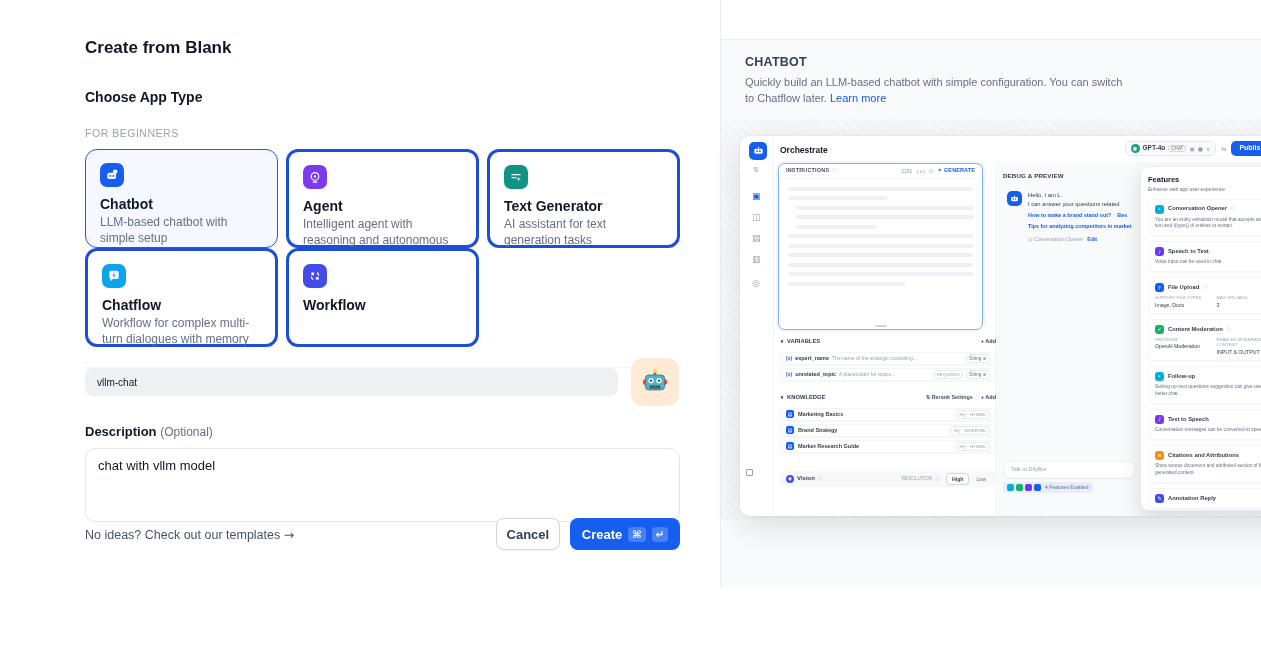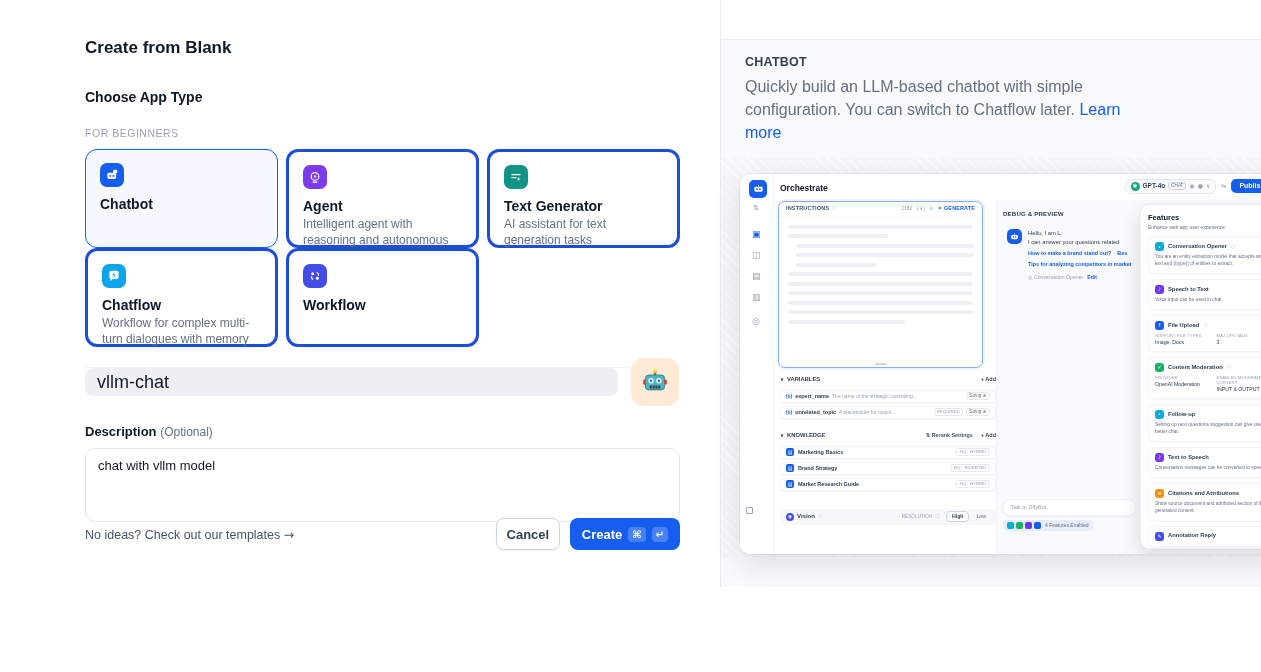--- a/index.html
+++ b/index.html
@@ -18,37 +18,37 @@
   .tile { width:24px; height:24px; border-radius:7px; display:flex; align-items:center; justify-content:center; }
   .tile svg { width:14px; height:14px; }
   .t-blue { background:#155eef; } .t-purple { background:#7c3aed; } .t-teal { background:#0e9384; }
   .t-sky { background:#0ba5ec; } .t-indigo { background:#444ce7; }
   .card-title { font-size:14px; font-weight:600; color:#101828; margin-top:9px; }
   .card-desc { font-size:12px; color:#667085; line-height:1.32; margin-top:3px; }
   .form-divider { border-top:1px solid #f2f4f7; margin-top:20px; }
   .field-label { font-size:13px; font-weight:600; color:#101828; margin-top:18px; margin-bottom:9px; }
   .field-label .opt { font-weight:400; color:#667085; font-size:12px; }
   .name-row { display:flex; align-items:flex-start; gap:13px; }
-  .name-input { flex:0 0 533px; height:28px; background:#eef0f3; border:none; border-radius:8px; padding:0 12px; font-size:18px; color:#101828; font-family:inherit; outline:none; }
+  .name-input { flex:0 0 533px; height:28px; background:#eef0f3; border:none; border-radius:8px; padding:0 12px; font-size:10px; color:#101828; font-family:inherit; outline:none; }
   .icon-tile { width:48px; height:48px; border-radius:12px; background:#ffead5; display:flex; align-items:center; justify-content:center; margin-top:-10px; cursor:pointer; }
   .desc-area { width:595px; height:74px; border:1px solid #e3e6ea; border-radius:10px; padding:9px 12px; font-size:13px; color:#101828; font-family:inherit; resize:none; outline:none; background:#fff; }
   .footer { position:absolute; left:46px; right:40px; bottom:37px; display:flex; align-items:center; }
   .templates-link { font-size:12.5px; color:#475467; cursor:pointer; }
   .footer-btns { margin-left:auto; display:flex; gap:10px; }
   .btn { height:32px; border-radius:8px; font-size:13px; font-weight:600; display:flex; align-items:center; justify-content:center; cursor:pointer; }
   .btn-cancel { width:64px; background:#fff; border:1px solid #d0d5dd; color:#344054; box-shadow:0 1px 2px rgba(16,24,40,.05); }
   .btn-create { background:#155eef; color:#fff; border:none; padding:0 12px; gap:6px; }
   .kbd { background:rgba(255,255,255,.22); border-radius:4px; font-size:10px; padding:1px 4px; line-height:1.3; }
 
   
   .right { width:580px; height:100%; border-left:1px solid #eaecf0; background:#f9fafb; display:flex; flex-direction:column; }
   .right-topstrip { height:40px; background:#fff; border-bottom:1px solid #eaecf0; }
   .right-info { padding:15px 24px 12px 24px; }
   .type-label { font-size:12.5px; font-weight:700; color:#344054; letter-spacing:.02em; }
-  .type-desc { font-size:16px; color:#667085; line-height:1.45; margin-top:6px; width:380px; }
+  .type-desc { font-size:11px; color:#667085; line-height:1.45; margin-top:6px; width:380px; }
   .learn-more { color:#155eef; cursor:pointer; }
   .preview-zone { height:400px; position:relative;
     background-color:#f5f6f8;
     background-image:repeating-linear-gradient(45deg,#fcfcfd 0px,#fcfcfd 1px,transparent 1px,transparent 7px); }
 
   
   .pv { position:absolute; left:19px; top:17px; width:558px; height:380px; background:#fff; border-radius:10px;
         box-shadow:0 10px 30px rgba(16,24,40,.12), 0 0 0 1px rgba(16,24,40,.04); overflow:hidden; }
   .pv, .pv * { line-height:1.25; }
   .pv-side { position:absolute; left:0; top:0; bottom:0; width:34px; border-right:1px solid #f2f4f7; background:#fff; }
@@ -150,20 +150,21 @@
       <div class="card selected">
         <div class="tile t-blue">
           <svg viewBox="0 0 24 24" fill="#fff">
               <rect x="4" y="8" width="15" height="11" rx="3"></rect>
               <rect x="14" y="3" width="7" height="6" rx="1.5"></rect>
               <circle cx="9" cy="13.5" r="1.7" fill="#155eef"></circle>
               <circle cx="14.5" cy="13.5" r="1.7" fill="#155eef"></circle>
             </svg>
         </div>
         <div class="card-title">Chatbot</div>
+        <div class="card-desc">LLM-based chatbot with simple setup</div>
       </div>
       <div class="card">
         <div class="tile t-purple">
           <svg viewBox="0 0 24 24" fill="none" stroke="#fff" stroke-width="2">
               <circle cx="12" cy="11" r="6.5"></circle>
               <circle cx="12" cy="11" r="2" fill="#fff" stroke="none"></circle>
               <path d="M8 20c1.5 1 6.5 1 8 0"></path>
             </svg>
         </div>
         <div class="card-title">Agent</div>

